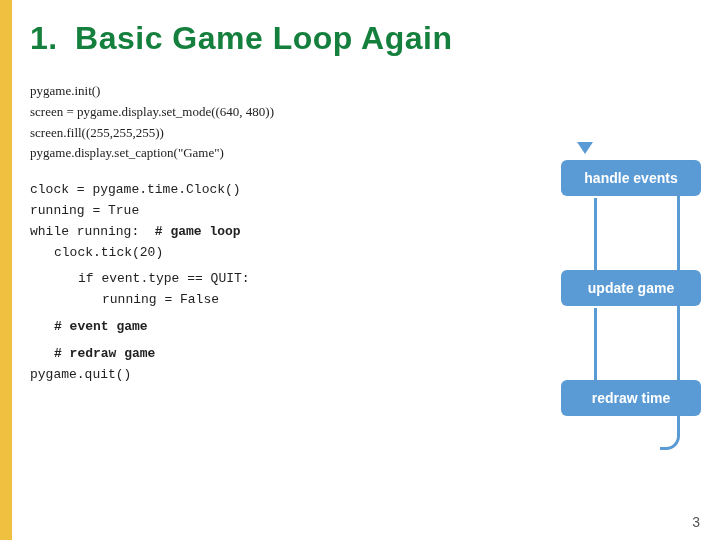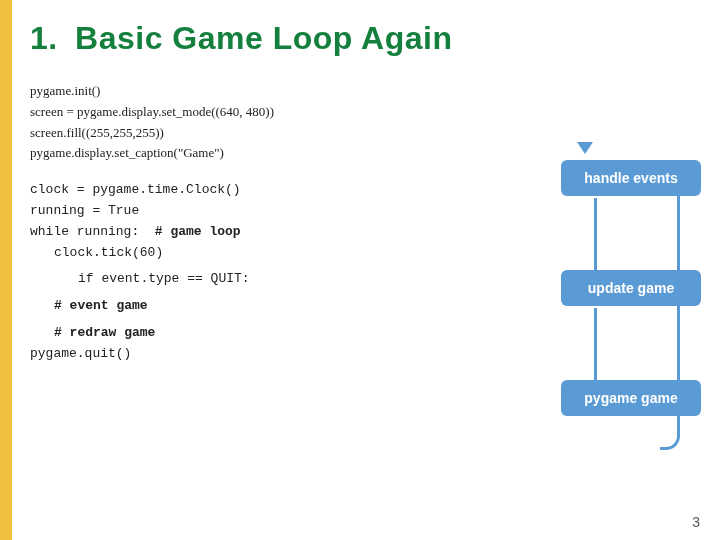--- a/index.html
+++ b/index.html
@@ -161,40 +161,41 @@
       <div>screen.fill((255,255,255))</div>
       <div>pygame.display.set_caption("Game")</div>
     </div>
 
     <div class="code-block2">
       <div>clock = pygame.time.Clock()</div>
       <div>running = True</div>
       <div>
         <span>while running:</span>&nbsp;&nbsp;<span class="bold-code"># game loop</span>
       </div>
-      <div class="indent1">clock.tick(60)</div>
+      <div class="indent1">clock.tick(20)</div>
       <div style="height:6px"></div>
       <div class="indent2">if event.type == QUIT:</div>
+      <div class="indent3">running = False</div>
       <div style="height:6px"></div>
       <div class="indent1 comment"># event game</div>
       <div style="height:6px"></div>
       <div class="indent1 comment"># redraw game</div>
       <div>pygame.quit()</div>
     </div>
 
   </div>
 
   <div class="diagram">
 
     <div class="arrow-top"></div>
 
     <div class="loop-line"></div>
 
     <div class="diagram-box box-handle">handle events</div>
     <div class="connector conn1"></div>
     <div class="diagram-box box-update">update game</div>
     <div class="connector conn2"></div>
-    <div class="diagram-box box-redraw">pygame game</div>
+    <div class="diagram-box box-redraw">redraw time</div>
   </div>
 
 </div>
 
 <div class="page-num">3</div>
 
 </body></html>

